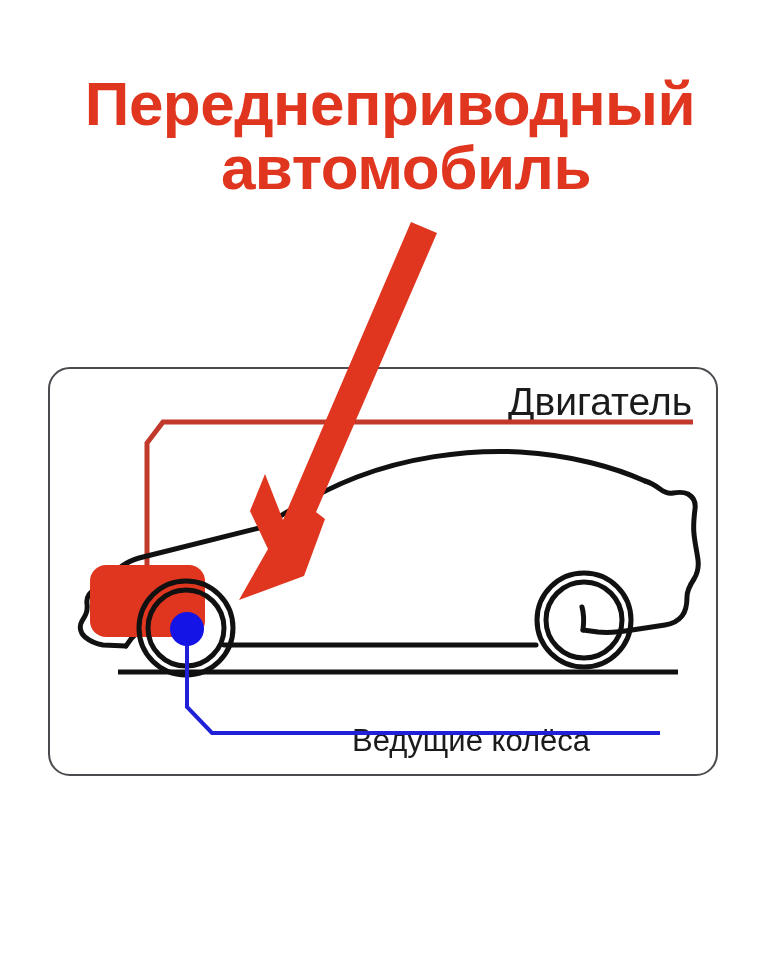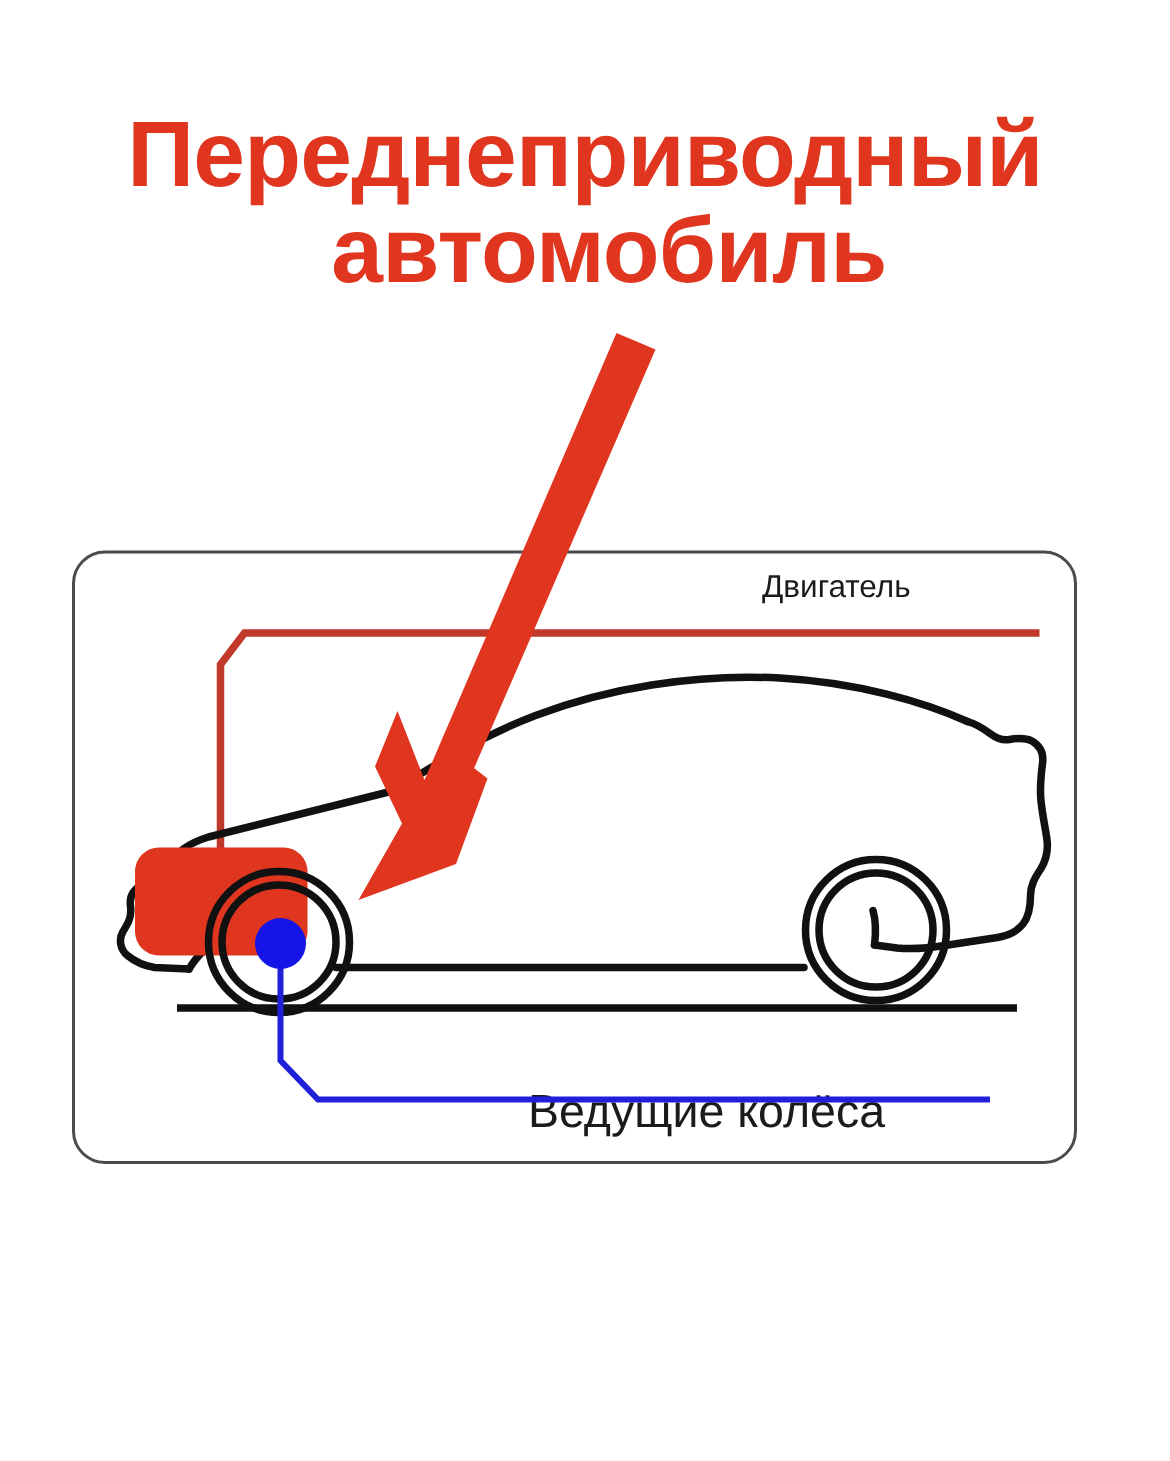--- a/index.html
+++ b/index.html
@@ -72,21 +72,21 @@
   .label {
     position: absolute;
     font-family: "Liberation Sans", sans-serif;
     font-weight: normal;
     color: #1b1b1b;
     white-space: nowrap;
   }
   .label-engine {
     left: 508px;
     top: 380px;
-    font-size: 21px;
+    font-size: 39px;
   }
   .label-wheels {
     left: 352px;
     top: 698px;
     font-size: 31px;
     margin-top: 25px;
   }
 </style>
 </head>
 <body>

